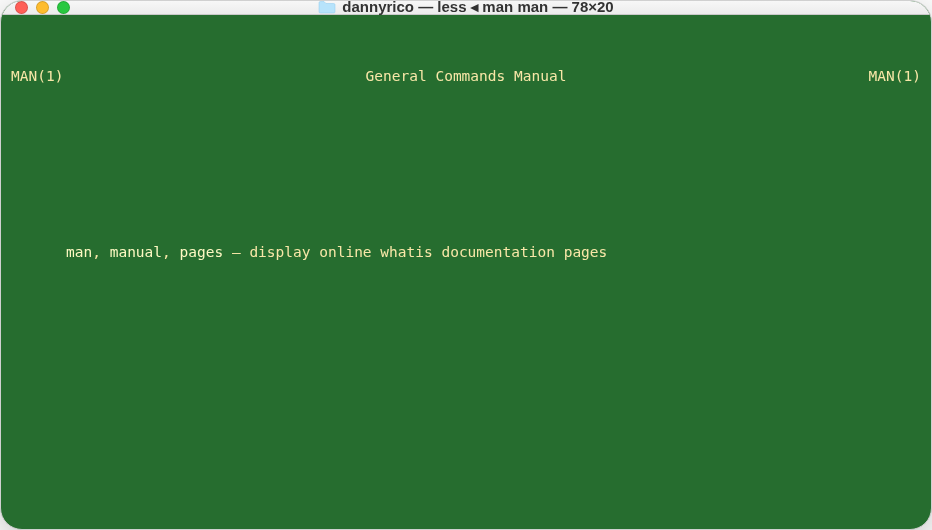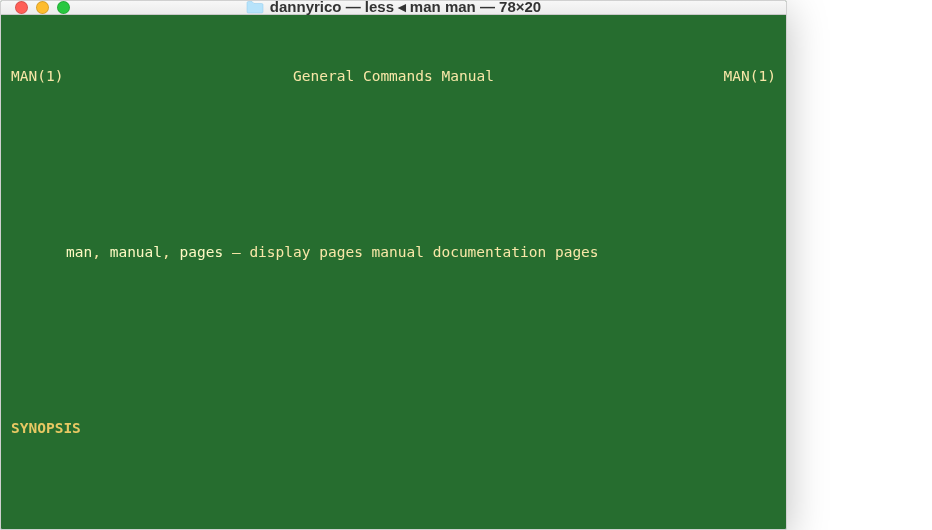--- a/index.html
+++ b/index.html
@@ -8,24 +8,24 @@
       box-sizing: border-box;
     }
     body {
       background: #fff;
       font-family: "SF Mono", "Menlo", "Monaco", "Consolas", monospace;
       display: flex;
       justify-content: flex-start;
       align-items: flex-start;
     }
     .window {
-      width: 787px;
+      width: 932px;
       height: 530px;
       background: #266d2f;
-      border-radius: 2px;
+      border-radius: 22px;
       overflow: hidden;
       box-shadow: 0 10px 40px rgba(0,0,0,0.25);
       display: flex;
       flex-direction: column;
       border: 1px solid #d0d0d0;
     }
     .titlebar {
       height: 34px;
       background: linear-gradient(#f7f7f7, #ececec);
       border-bottom: 1px solid #c9c9c9;
@@ -122,25 +122,24 @@
 
   <div class="term">
     <div class="header-row">
       <span class="plain">MAN(1)</span>
       <span class="plain">General Commands Manual</span>
       <span class="plain">MAN(1)</span>
     </div>
 
     <div>&nbsp;</div>
 
-    <div class="indent"><span class="bold-cmd">man</span><span class="plain">,</span> <span class="bold-cmd">manual</span><span class="plain">,</span> <span class="bold-cmd">pages</span><span class="plain"> – display pages manual documentation pages</span></div>
+    <div class="indent"><span class="bold-cmd">man</span><span class="plain">,</span> <span class="bold-cmd">manual</span><span class="plain">,</span> <span class="bold-cmd">pages</span><span class="plain"> – display online whatis documentation pages</span></div>
 
     <div>&nbsp;</div>
 
-    <div class="section-title">SYNOPSIS</div>
 
     
 
     
 
     
 
     
 
     

